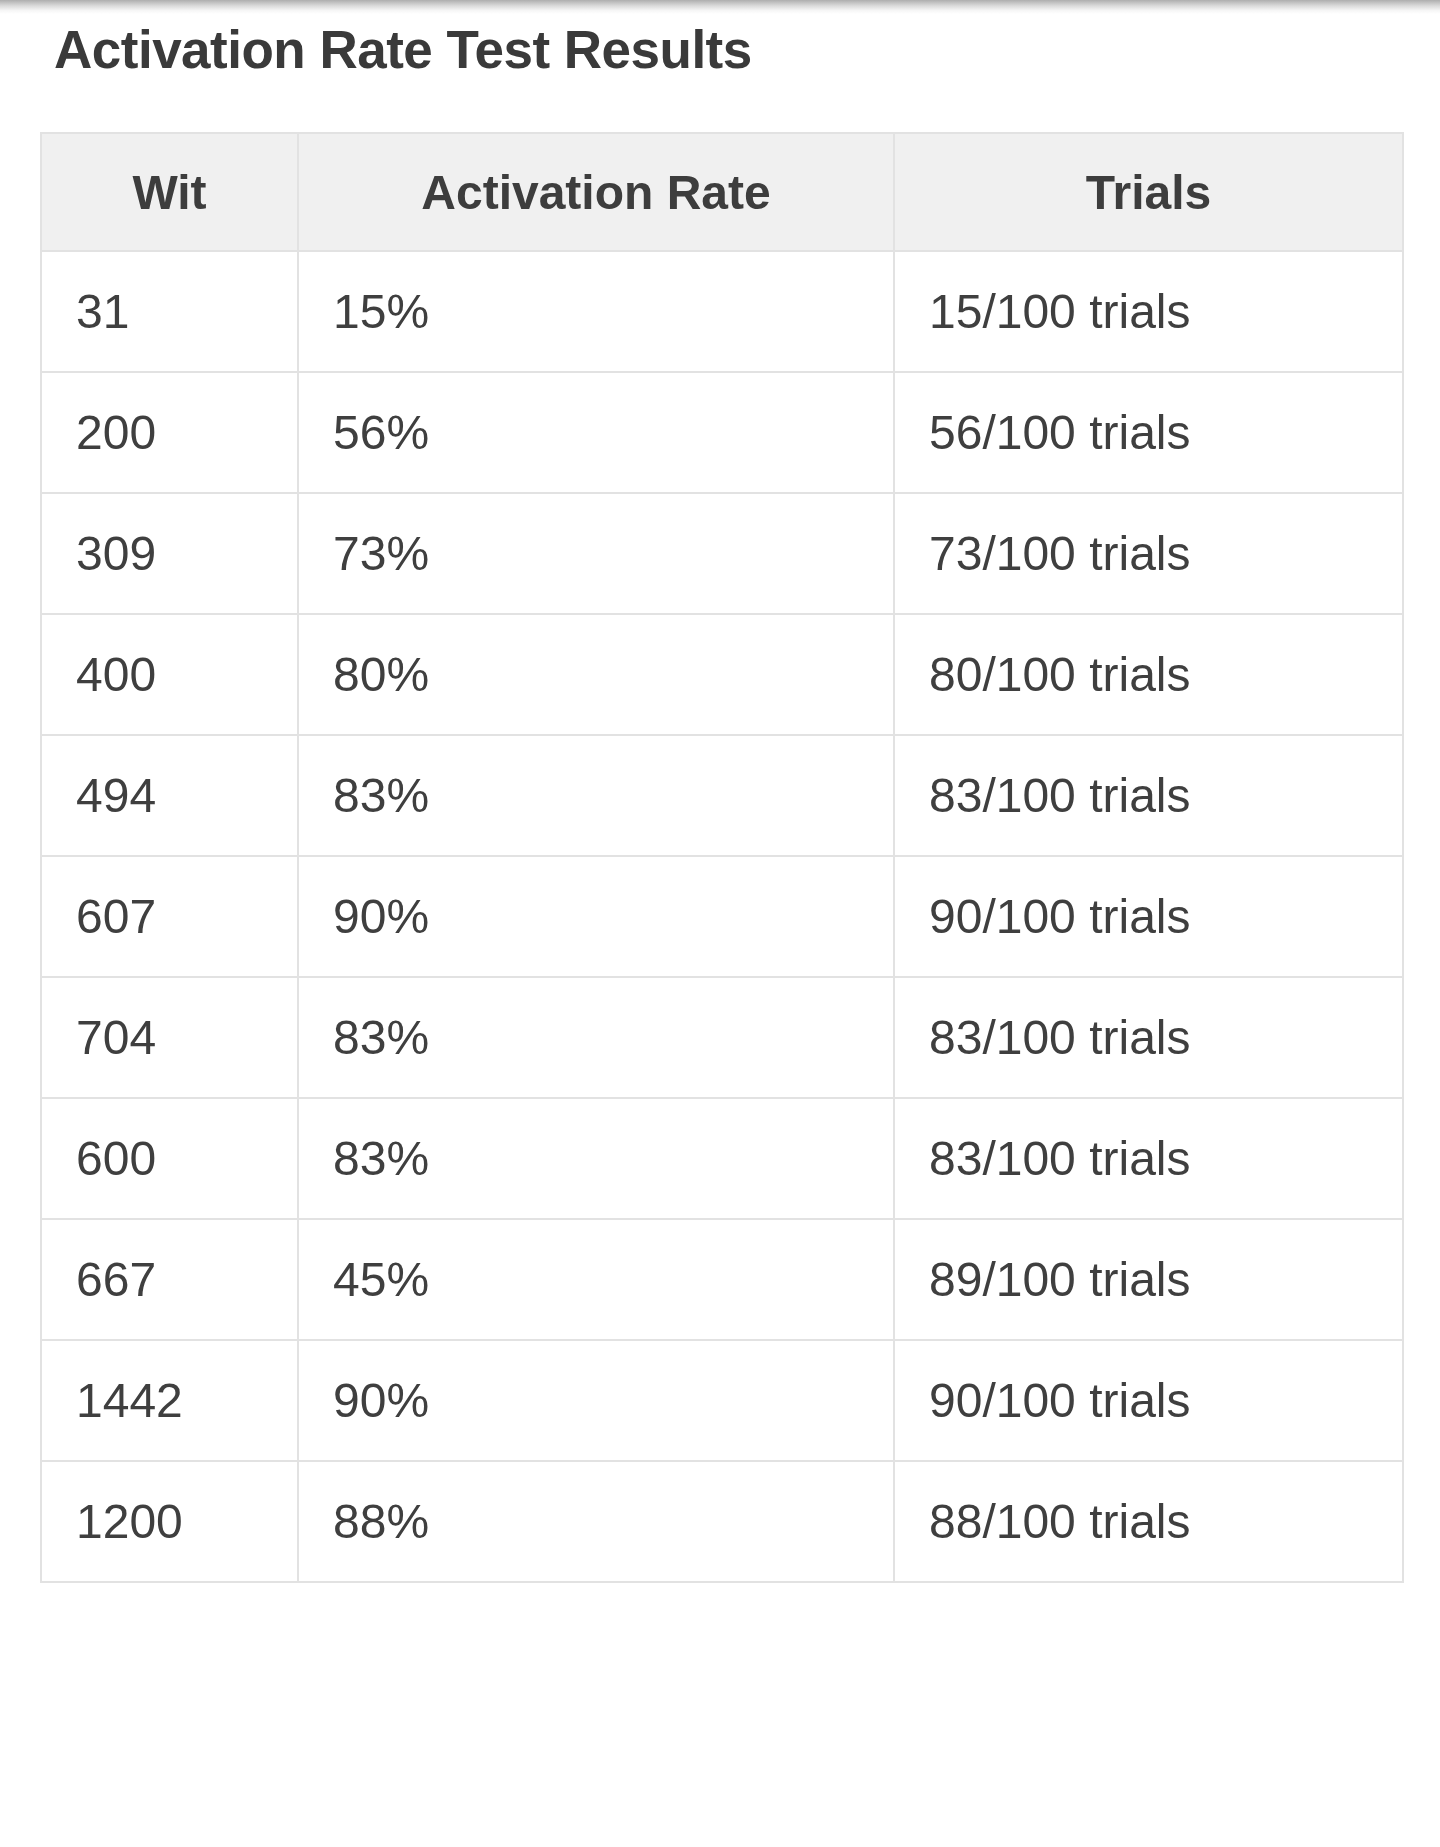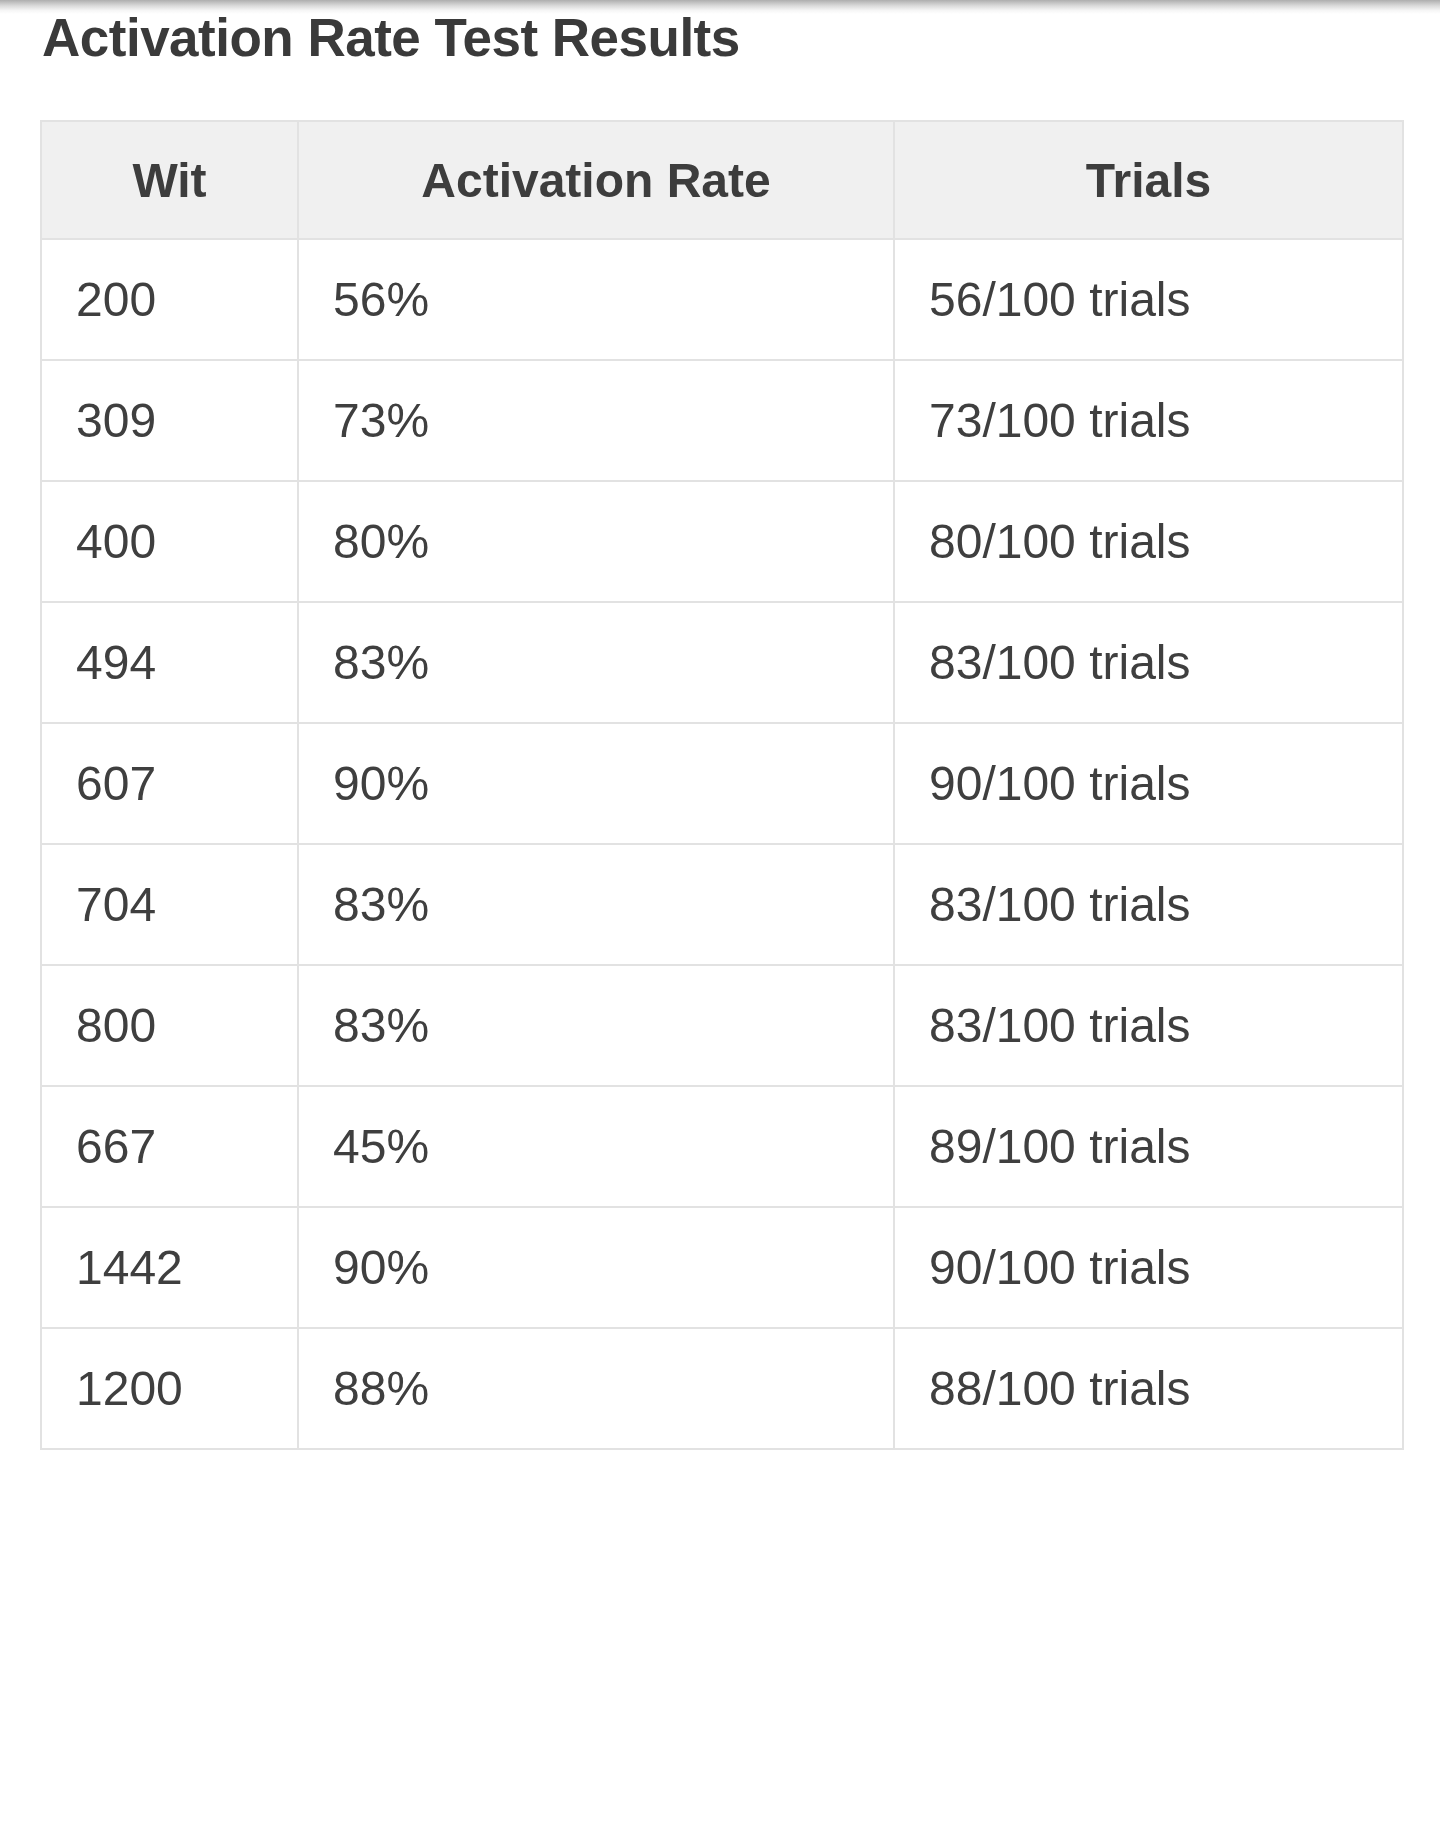--- a/index.html
+++ b/index.html
@@ -18,21 +18,21 @@
   .top-shadow {
     position: absolute;
     top: 0;
     left: 0;
     width: 1440px;
     height: 14px;
     background: linear-gradient(to bottom, #aeaeae 0%, #d9d9d9 40%, #f6f6f6 75%, #ffffff 100%);
     pointer-events: none;
   }
   .page-title {
-    margin: 4px;
+    margin: 16px;
     padding: 4px 0 0 38px;
     font-size: 53px;
     line-height: 60px;
     font-weight: bold;
     color: #3a3a3a;
     letter-spacing: -0.5px;
     white-space: nowrap;
   }
   table.results-table {
     border-collapse: collapse;
@@ -79,20 +79,25 @@
   </colgroup>
   <thead>
     <tr>
       <th>Wit</th>
       <th>Activation Rate</th>
       <th>Trials</th>
     </tr>
   </thead>
   <tbody>
     <tr>
+      <td>31</td>
+      <td>15%</td>
+      <td>15/100 trials</td>
+    </tr>
+    <tr>
       <td>200</td>
       <td>56%</td>
       <td>56/100 trials</td>
     </tr>
     <tr>
       <td>309</td>
       <td>73%</td>
       <td>73/100 trials</td>
     </tr>
     <tr>
@@ -109,21 +114,21 @@
       <td>607</td>
       <td>90%</td>
       <td>90/100 trials</td>
     </tr>
     <tr>
       <td>704</td>
       <td>83%</td>
       <td>83/100 trials</td>
     </tr>
     <tr>
-      <td>800</td>
+      <td>600</td>
       <td>83%</td>
       <td>83/100 trials</td>
     </tr>
     <tr>
       <td>667</td>
       <td>45%</td>
       <td>89/100 trials</td>
     </tr>
     <tr>
       <td>1442</td>

